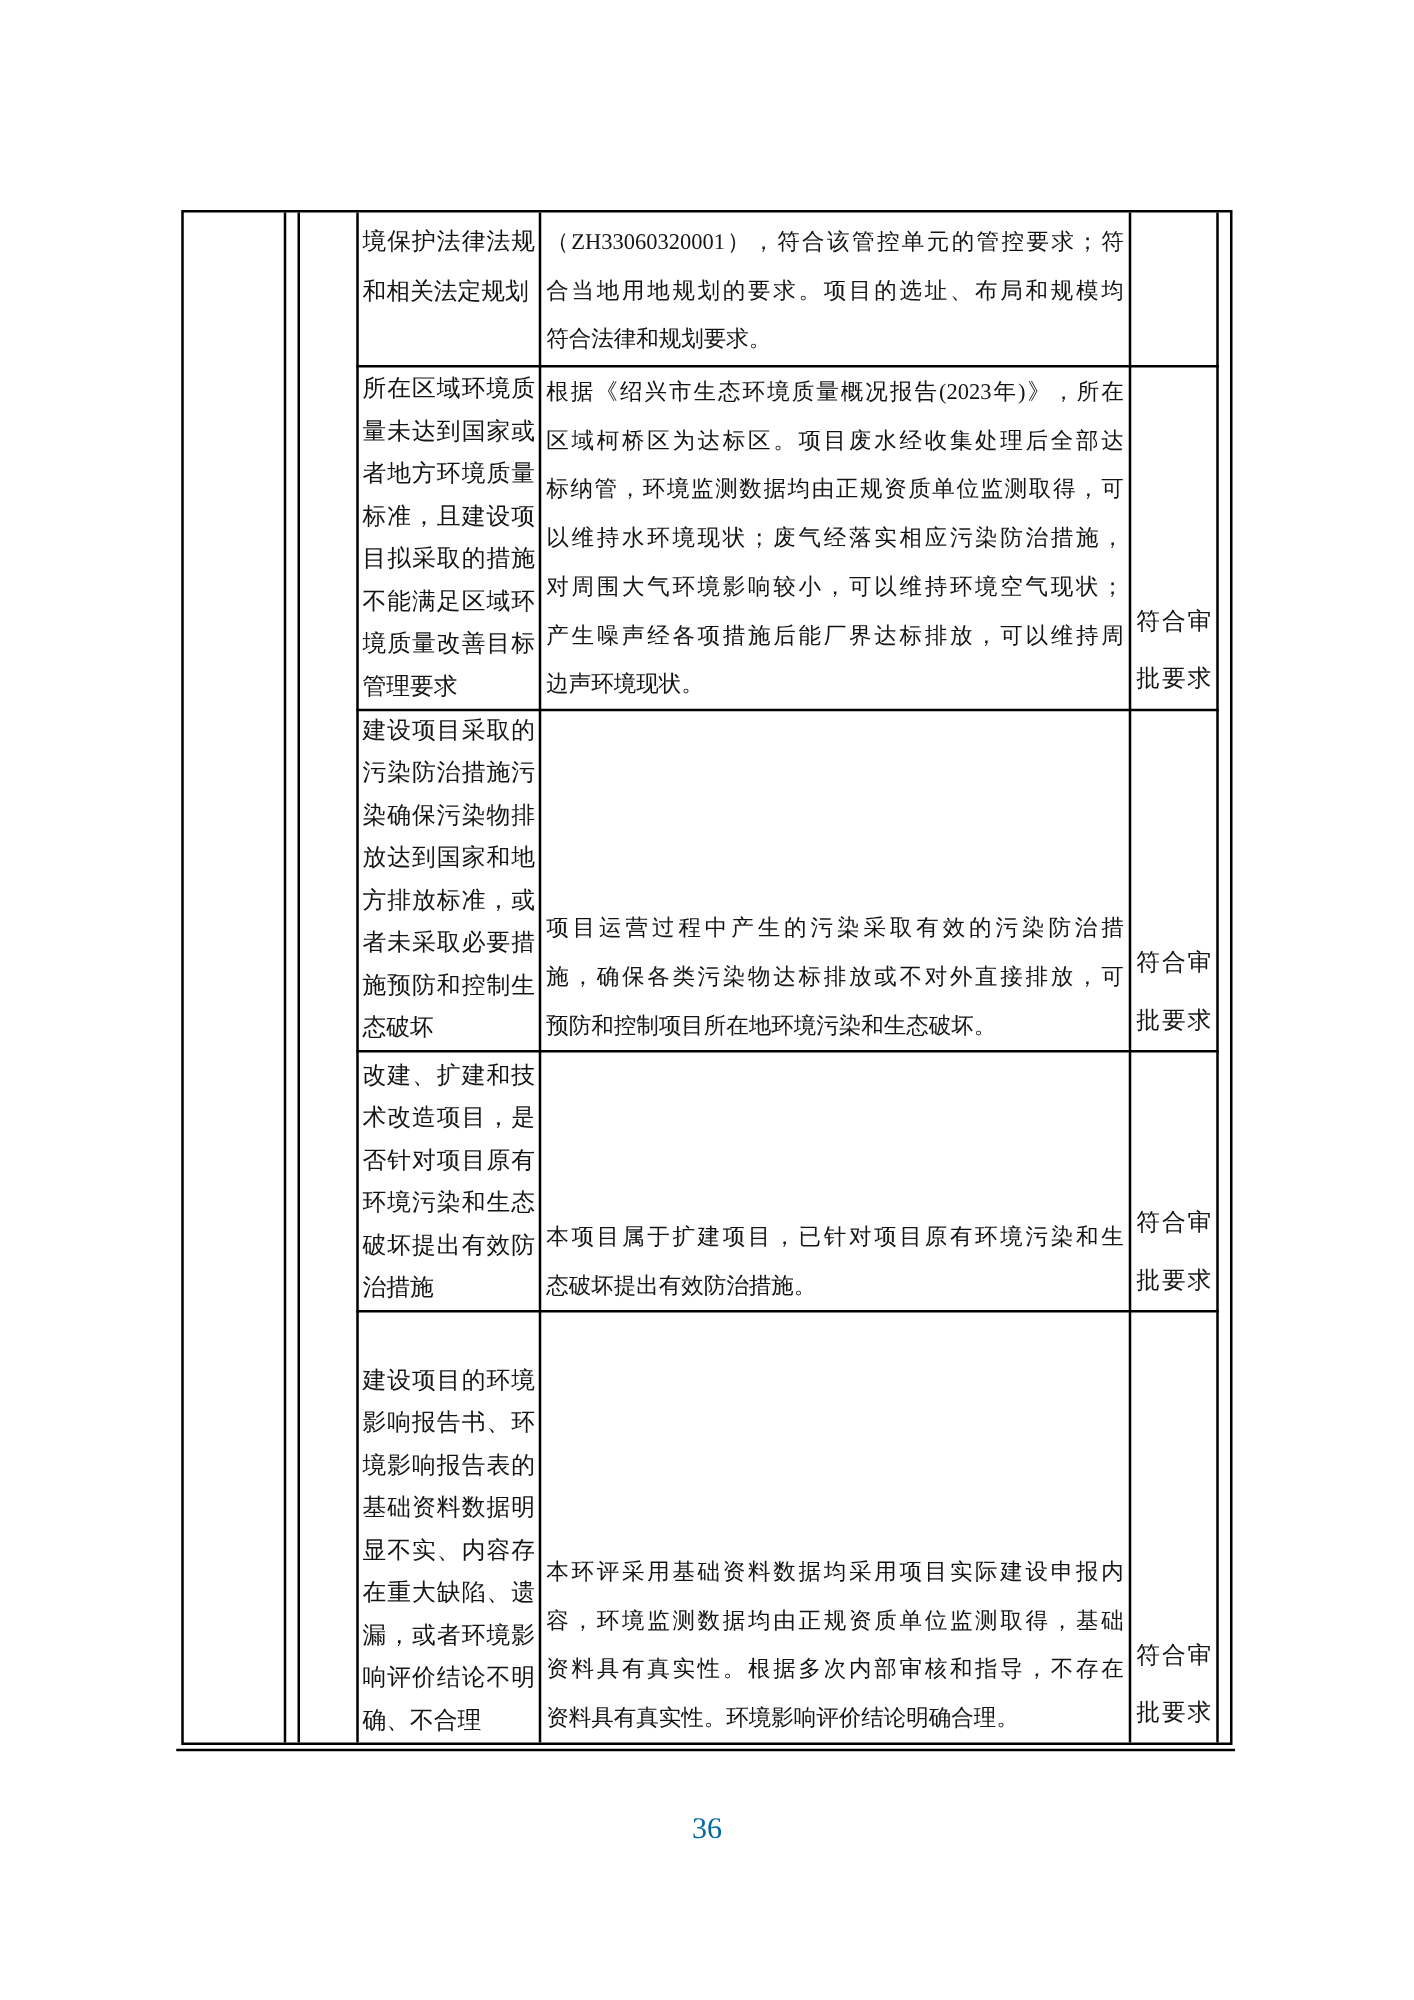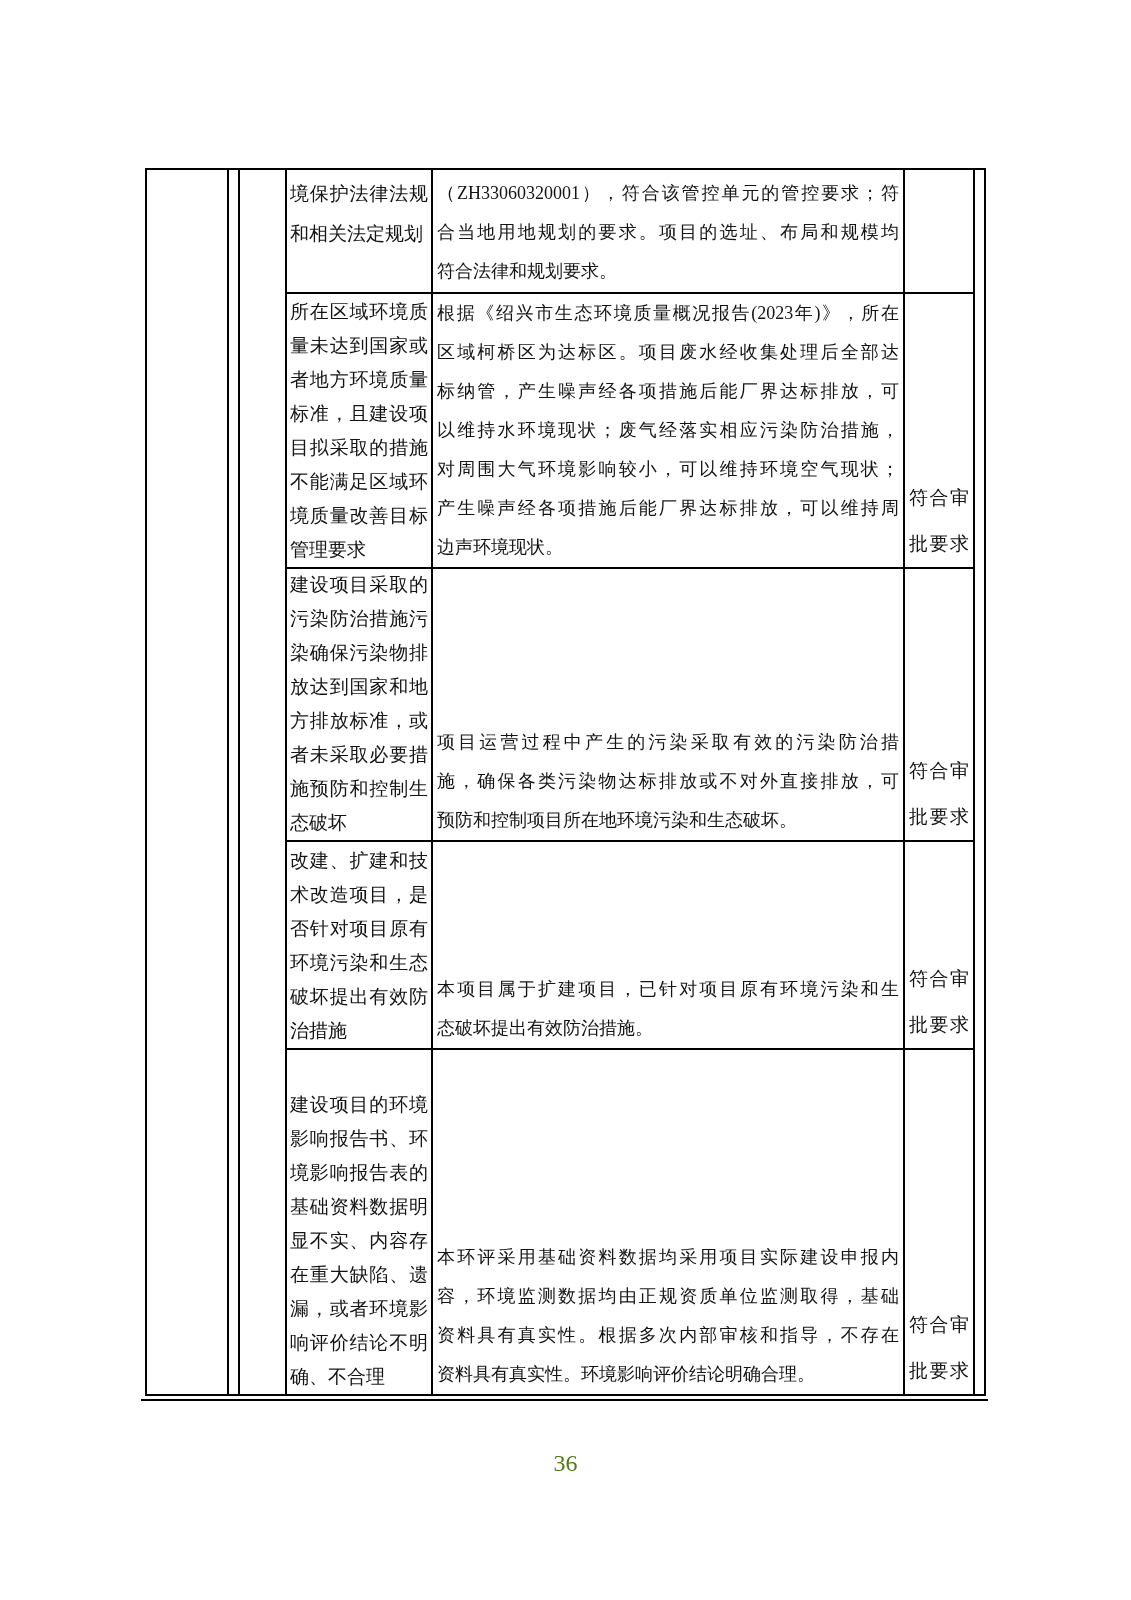--- a/index.html
+++ b/index.html
@@ -93,21 +93,21 @@
   }
   .ln.last { text-align-last: left; }
   .conclusion .ln { text-align-last: justify; }
   .pageno {
     position: absolute;
     top: 1450px;
     left: 0;
     width: 1131px;
     text-align: center;
     font-size: 24px;
-    color: #4d7c0f;
+    color: #0369a1;
   }
 </style>
 </head>
 <body>
 
 <div class="page">
 
   <div class="table">
 
     <div class="vline v1"></div>
@@ -144,21 +144,21 @@
           <div class="ln">者地方环境质量</div>
           <div class="ln">标准，且建设项</div>
           <div class="ln">目拟采取的措施</div>
           <div class="ln">不能满足区域环</div>
           <div class="ln">境质量改善目标</div>
           <div class="ln last">管理要求</div>
         </div>
       <div class="cell content">
           <div class="ln">根据《绍兴市生态环境质量概况报告(2023年)》，所在</div>
           <div class="ln">区域柯桥区为达标区。项目废水经收集处理后全部达</div>
-          <div class="ln">标纳管，产生噪声经各项措施后能厂界达标排放，可</div>
+          <div class="ln">标纳管，环境监测数据均由正规资质单位监测取得，可</div>
           <div class="ln">以维持水环境现状；废气经落实相应污染防治措施，</div>
           <div class="ln">对周围大气环境影响较小，可以维持环境空气现状；</div>
           <div class="ln">产生噪声经各项措施后能厂界达标排放，可以维持周</div>
           <div class="ln last">边声环境现状。</div>
         </div>
       <div class="cell conclusion">
           <div class="ln">符合审</div>
           <div class="ln last">批要求</div>
         </div>
     </div>

